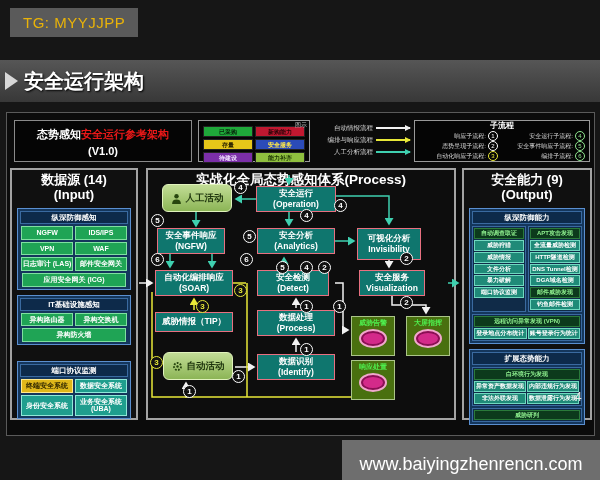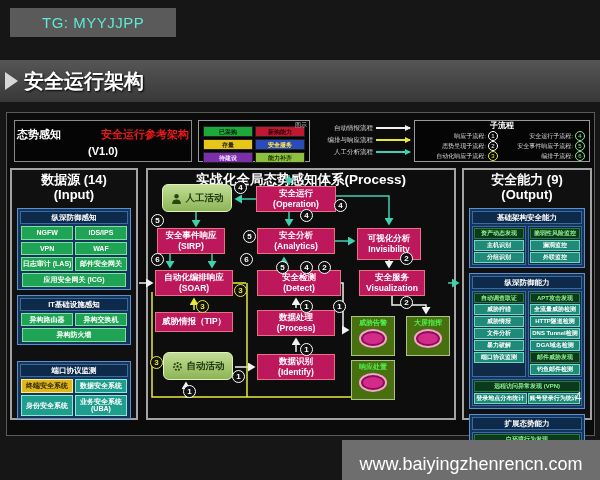--- a/index.html
+++ b/index.html
@@ -1,40 +1,40 @@
 <!DOCTYPE html>
 <html><head>
 <meta charset="utf-8">
 <style>
   html,body{margin:0;padding:0;background:#161616;}
   body{width:600px;height:480px;position:relative;overflow:hidden;
        font-family:"Liberation Sans","DejaVu Sans",sans-serif;}
   #stage{position:absolute;inset:0;}
 
   
-  .tg{position:absolute;left:10px;top:8px;background:#5a5a5a;color:#5eead4;
-      font-size:15px;padding:6px 32px;letter-spacing:.5px;}
+  .tg{position:absolute;left:10px;top:8px;background:#5a5a5a;color:#eab308;
+      font-size:15px;padding:6px 13px;letter-spacing:.5px;}
 
   
   .titlebar{position:absolute;left:0;top:60px;width:600px;height:42px;
       background:linear-gradient(#565656,#383838);display:flex;align-items:center;}
   .chev{width:0;height:0;border-left:13px solid #d8d8d8;border-top:9px solid transparent;
       border-bottom:9px solid transparent;margin-left:5px;}
   .pagetitle{color:#fff;font-size:20px;font-weight:bold;margin-left:6px;
       text-shadow:1px 1px 2px #000;}
 
   
   .canvas{position:absolute;left:6px;top:112px;width:587px;height:322px;
       background:#0b0b0b;border:1px solid #5a5a5a;}
 
   
   .archbox{position:absolute;left:14px;top:120px;width:178px;height:42px;background:#050505;
       border:1px solid #8a8a8a;color:#fff;text-align:center;font-weight:bold;font-size:11px;
       line-height:1.5;box-sizing:border-box;padding-top:5px;z-index:2;}
-  .archbox .hl{color:#e81818;padding-left:40px;}
+  .archbox .hl{color:#e81818;}
   .legendbox{position:absolute;left:198px;top:120px;width:112px;height:42px;background:#050505;
       border:1px solid #999;box-sizing:border-box;z-index:2;}
   .legendbox .cap{position:absolute;top:0px;right:2px;font-size:6px;color:#bbb;}
   .chips{display:grid;grid-template-columns:1fr 1fr;gap:2px;padding:5px 4px 2px 4px;}
   .chip{height:9px;font-size:6px;font-weight:bold;display:flex;align-items:center;
       justify-content:center;border:1px solid #222;line-height:1;}
   .flowlegend{position:absolute;left:314px;top:122px;width:96px;height:38px;z-index:2;}
   .flowrow{display:flex;align-items:center;justify-content:flex-end;height:12px;gap:3px;}
   .flowrow .lab{font-size:6.5px;color:#ddd;}
   .farrow{width:34px;height:0;border-top:2px solid var(--c);position:relative;}
@@ -77,21 +77,21 @@
   .sub-header{color:#8ff08f;background:#0c3a1c;border:1px solid #2a7a3a;font-size:6px;
       font-weight:bold;text-align:center;padding:1px 0;line-height:1.15;}
   .ritem{background:#1f8a78;border:1px solid #70d8c0;color:#fff;font-size:6px;font-weight:bold;
       text-align:center;margin-top:1px;padding:1px 0;line-height:1.15;box-sizing:border-box;}
   .grid2{display:flex;flex-wrap:wrap;gap:1px;margin-top:1px;}
   .grid2 .ritem{flex:0 0 49%;margin-top:0;}
   .rowi{display:flex;gap:1px;margin-top:1px;}
   .rowi .ritem{flex:1;margin-top:0;}
 
   
-  .rbox{position:absolute;background:#be185d;border:1px solid #e87080;color:#fff;text-align:center;
+  .rbox{position:absolute;background:#0f766e;border:1px solid #e87080;color:#fff;text-align:center;
       font-weight:bold;font-size:8.5px;line-height:1.3;display:flex;flex-direction:column;
       justify-content:center;box-sizing:border-box;z-index:3;}
   .activity{position:absolute;background:linear-gradient(#c2dd96,#8cb556);border:1px solid #e0f2bc;
       border-radius:6px;color:#1c330c;font-weight:bold;font-size:9.5px;display:flex;align-items:center;
       justify-content:center;gap:4px;box-sizing:border-box;z-index:3;}
   .outbox{position:absolute;width:44px;height:40px;background:#49700f;border:1px solid #aac488;
       display:flex;flex-direction:column;align-items:center;padding-top:2px;box-sizing:border-box;z-index:3;}
   .outbox .olbl{color:#4ef04e;font-size:7px;font-weight:bold;line-height:1;}
   .ell{width:24px;height:15px;border-radius:50%;background:#d42a8a;border:2px solid #f0a8cc;
       box-shadow:inset 0 0 0 2px #8a1054;margin-top:3px;}
@@ -281,35 +281,35 @@
   </svg>
 
   <div>
 
   <div class="rbox" style="left: 256px; top: 186px; width: 80px; height: 26px;">
         <span>安全运行</span>
         <span>(Operation)</span>
       </div>
       <div class="rbox" style="left: 157px; top: 228px; width: 68px; height: 26px;">
         <span>安全事件响应</span>
-        <span>(SIRP)</span>
+        <span>(NGFW)</span>
       </div>
       <div class="rbox" style="left: 257px; top: 228px; width: 78px; height: 26px;">
         <span>安全分析</span>
         <span>(Analytics)</span>
       </div>
       <div class="rbox" style="left: 357px; top: 228px; width: 64px; height: 32px;">
         <span>可视化分析</span>
         <span>Invisibility</span>
       </div>
       <div class="rbox" style="left: 155px; top: 270px; width: 78px; height: 26px;">
         <span>自动化编排响应</span>
         <span>(SOAR)</span>
       </div>
-      <div class="rbox" style="left: 257px; top: 270px; width: 84px; height: 26px;">
+      <div class="rbox" style="left: 257px; top: 270px; width: 72px; height: 26px;">
         <span>安全检测</span>
         <span>(Detect)</span>
       </div>
       <div class="rbox" style="left: 359px; top: 270px; width: 66px; height: 26px;">
         <span>安全服务</span>
         <span>Visualization</span>
       </div>
       <div class="rbox" style="left: 155px; top: 312px; width: 78px; height: 20px;">
         <span>威胁情报（TIP）</span>
         <span></span>
@@ -378,39 +378,20 @@
       <span class="numc" style="left: 183px; top: 385px;">1</span>
       <span class="numc yellow" style="left: 150px; top: 356px;">3</span>
     </div>
 
   <div class="panel right-panel">
     <div class="panel-title">
       <div>安全能力 (9)</div>
       <div>(Output)</div>
     </div>
 
-    <div class="group">
-      <div class="group-header">基础架构安全能力</div>
-      <div class="subrow">
-        <div class="sub">
-          <div class="sub-header">资产动态发现</div>
-          <div>
-              <div class="ritem">主机识别</div>
-              <div class="ritem">分组识别</div>
-            </div>
-        </div>
-        <div class="sub">
-          <div class="sub-header">脆弱性风险监控</div>
-          <div>
-              <div class="ritem">漏洞监控</div>
-              <div class="ritem">外联监控</div>
-            </div>
-        </div>
-      </div>
-    </div>
 
     <div class="group">
       <div class="group-header">纵深防御能力</div>
       <div class="subrow">
         <div class="sub">
           <div class="sub-header">自动调查取证</div>
           <div>
               <div class="ritem">威胁狩猎</div>
               <div class="ritem">威胁情报</div>
               <div class="ritem">文件分析</div>

